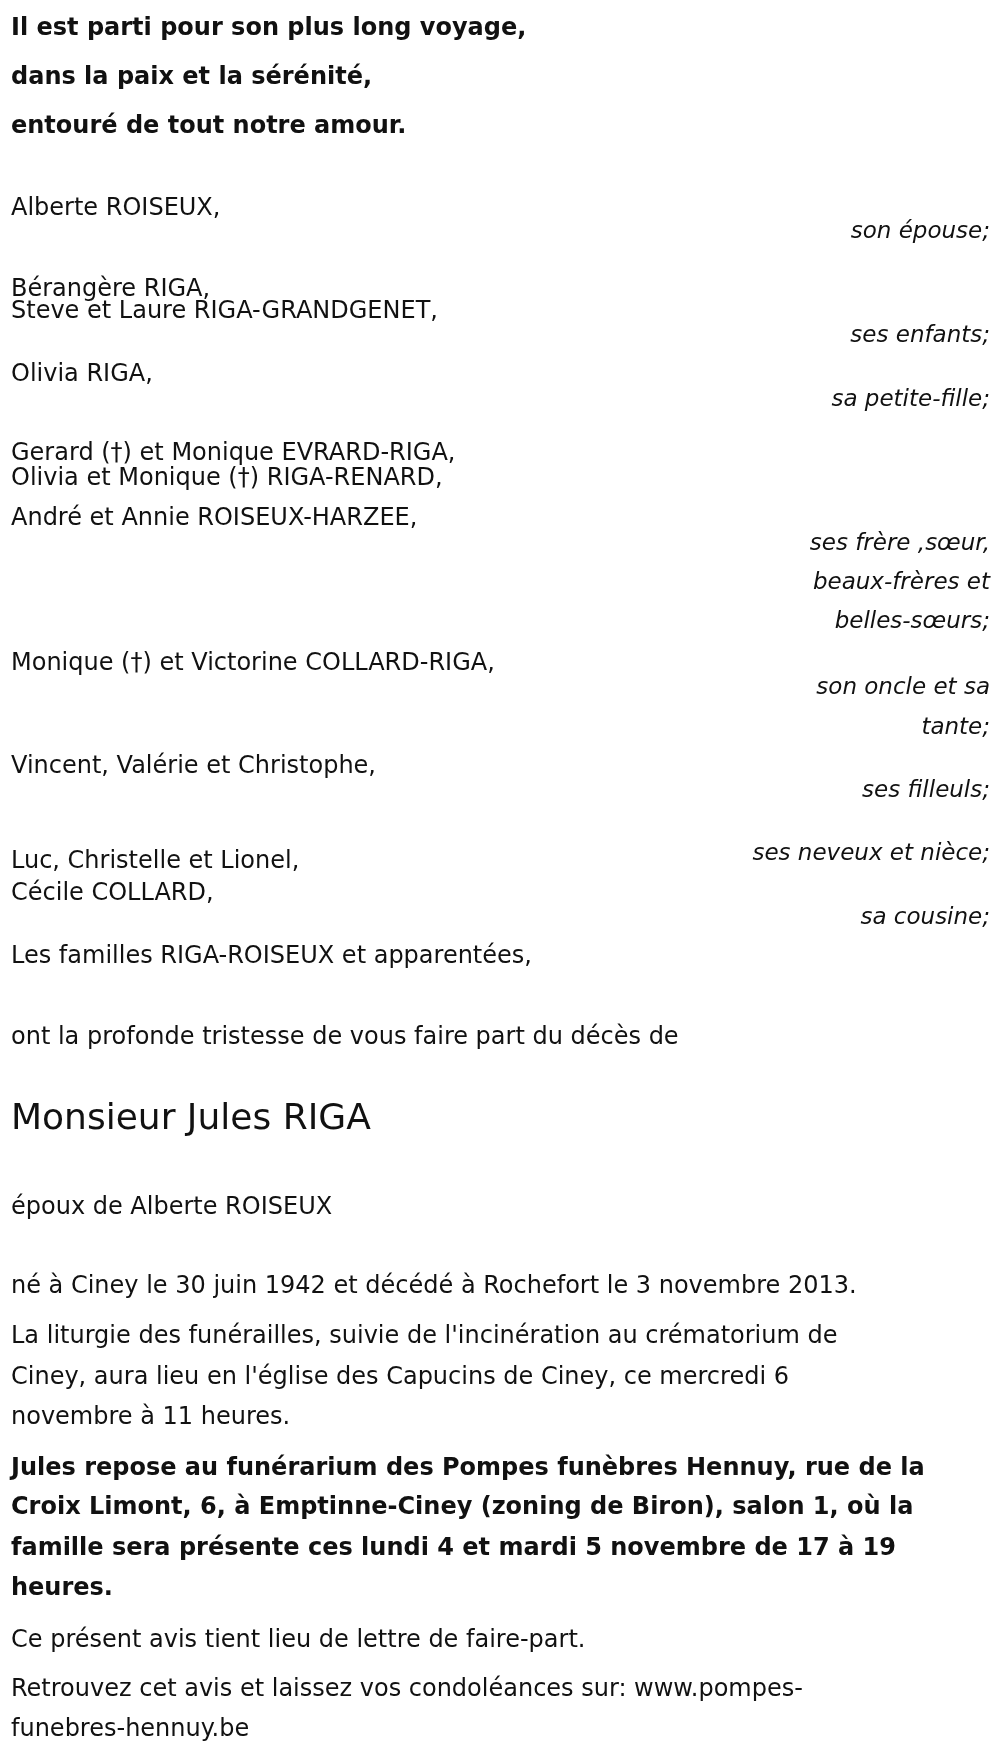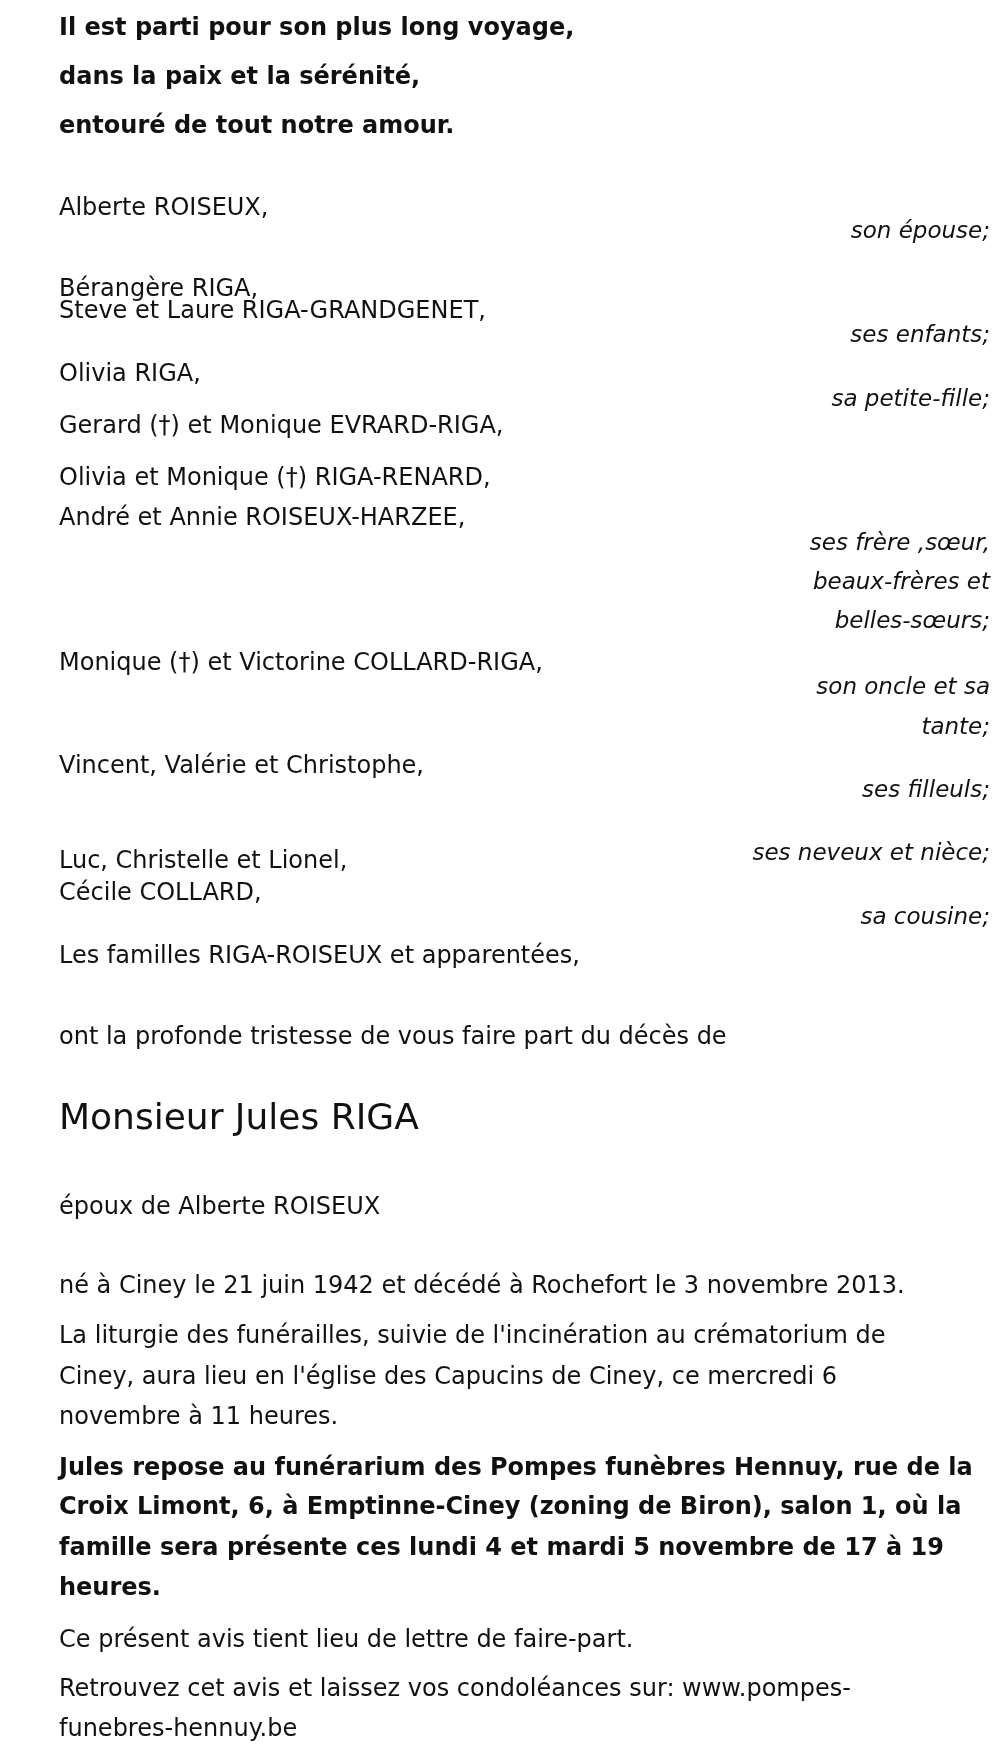--- a/index.html
+++ b/index.html
@@ -1,38 +1,38 @@
 <!DOCTYPE html>
 <html><head>
 <meta charset="utf-8">
 <style>
   html, body { margin: 0; padding: 0; background: #ffffff; }
   body {
     width: 1000px; height: 1750px; position: relative; overflow: hidden;
     font-family: "DejaVu Sans", "Liberation Sans", sans-serif;
     color: #111111;
   }
-  .ln { position: absolute; left: 11px; white-space: nowrap; font-size: 24px; line-height: 30px; margin-left: 48px; }
+  .ln { position: absolute; left: 11px; white-space: nowrap; font-size: 24px; line-height: 30px; }
   .rt { position: absolute; right: 10px; white-space: nowrap; font-size: 23px; line-height: 30px; font-style: italic; text-align: left; }
   .b { font-weight: bold; }
   .intro { font-size: 24px; font-weight: bold; }
   .title { font-size: 36px; font-weight: normal; line-height: 44px; }
 </style>
 </head>
 <body>
 
 <div class="ln intro" style="top:12px">Il est parti pour son plus long voyage,</div>
 <div class="ln intro" style="top:61px">dans la paix et la sérénité,</div>
 <div class="ln intro" style="top:110px">entouré de tout notre amour.</div>
 
 <div class="ln" style="top:192px">Alberte ROISEUX,</div>
 <div class="ln" style="top:273px">Bérangère RIGA,</div>
 <div class="ln" style="top:295px">Steve et Laure RIGA-GRANDGENET,</div>
 <div class="ln" style="top:358px">Olivia RIGA,</div>
-<div class="ln" style="top:410px">Gerard (†) et Monique EVRARD-RIGA,</div>
+<div class="ln" style="top:437px">Gerard (†) et Monique EVRARD-RIGA,</div>
 <div class="ln" style="top:462px">Olivia et Monique (†) RIGA-RENARD,</div>
 <div class="ln" style="top:502px">André et Annie ROISEUX-HARZEE,</div>
 <div class="ln" style="top:647px">Monique (†) et Victorine COLLARD-RIGA,</div>
 <div class="ln" style="top:750px">Vincent, Valérie et Christophe,</div>
 <div class="ln" style="top:845px">Luc, Christelle et Lionel,</div>
 <div class="ln" style="top:877px">Cécile COLLARD,</div>
 <div class="ln" style="top:940px">Les familles RIGA-ROISEUX et apparentées,</div>
 
 <div class="rt" style="top:215px">son épouse;</div>
 <div class="rt" style="top:319px">ses enfants;</div>
@@ -45,21 +45,21 @@
 <div class="rt" style="top:774px">ses filleuls;</div>
 <div class="rt" style="top:837px">ses neveux et nièce;</div>
 <div class="rt" style="top:901px">sa cousine;</div>
 
 <div class="ln" style="top:1021px">ont la profonde tristesse de vous faire part du décès de</div>
 
 <div class="ln title" style="top:1095px">Monsieur Jules RIGA</div>
 
 <div class="ln" style="top:1191px">époux de Alberte ROISEUX</div>
 
-<div class="ln" style="top:1270px">né à Ciney le 21 juin 1942 et décédé à Rochefort le 3 novembre 2013.</div>
+<div class="ln" style="top:1270px">né à Ciney le 30 juin 1942 et décédé à Rochefort le 3 novembre 2013.</div>
 
 <div class="ln" style="top:1320px">La liturgie des funérailles, suivie de l'incinération au crématorium de</div>
 <div class="ln" style="top:1361px">Ciney, aura lieu en l'église des Capucins de Ciney, ce mercredi 6</div>
 <div class="ln" style="top:1401px">novembre à 11 heures.</div>
 
 <div class="ln b" style="top:1452px">Jules repose au funérarium des Pompes funèbres Hennuy, rue de la</div>
 <div class="ln b" style="top:1491px">Croix Limont, 6, à Emptinne-Ciney (zoning de Biron), salon 1, où la</div>
 <div class="ln b" style="top:1532px">famille sera présente ces lundi 4 et mardi 5 novembre de 17 à 19</div>
 <div class="ln b" style="top:1572px">heures.</div>
 

